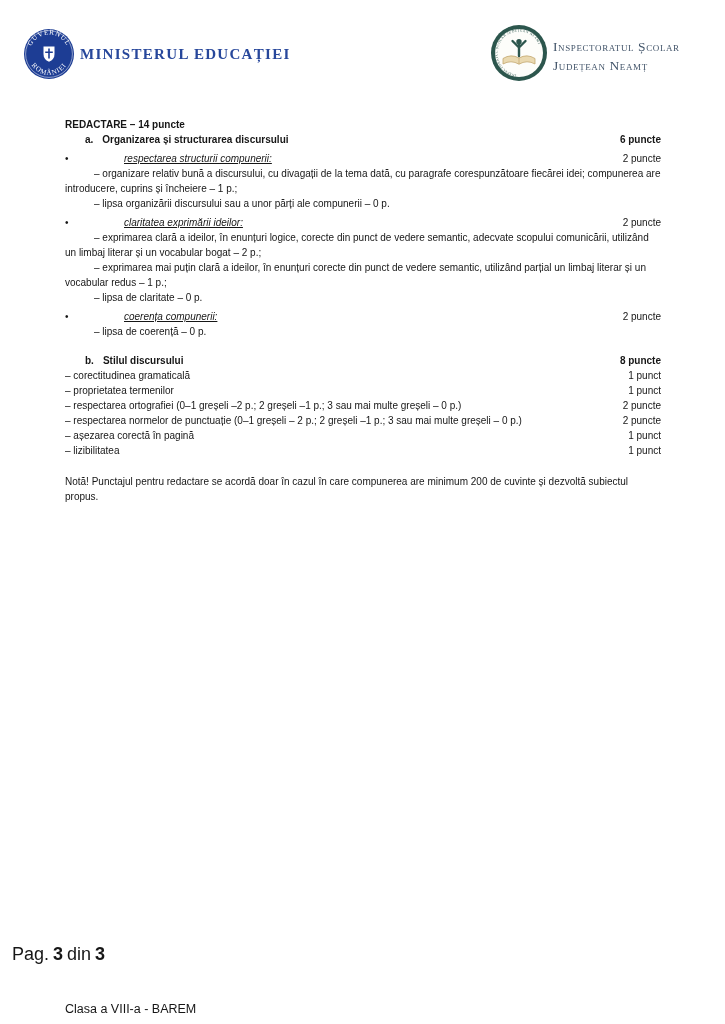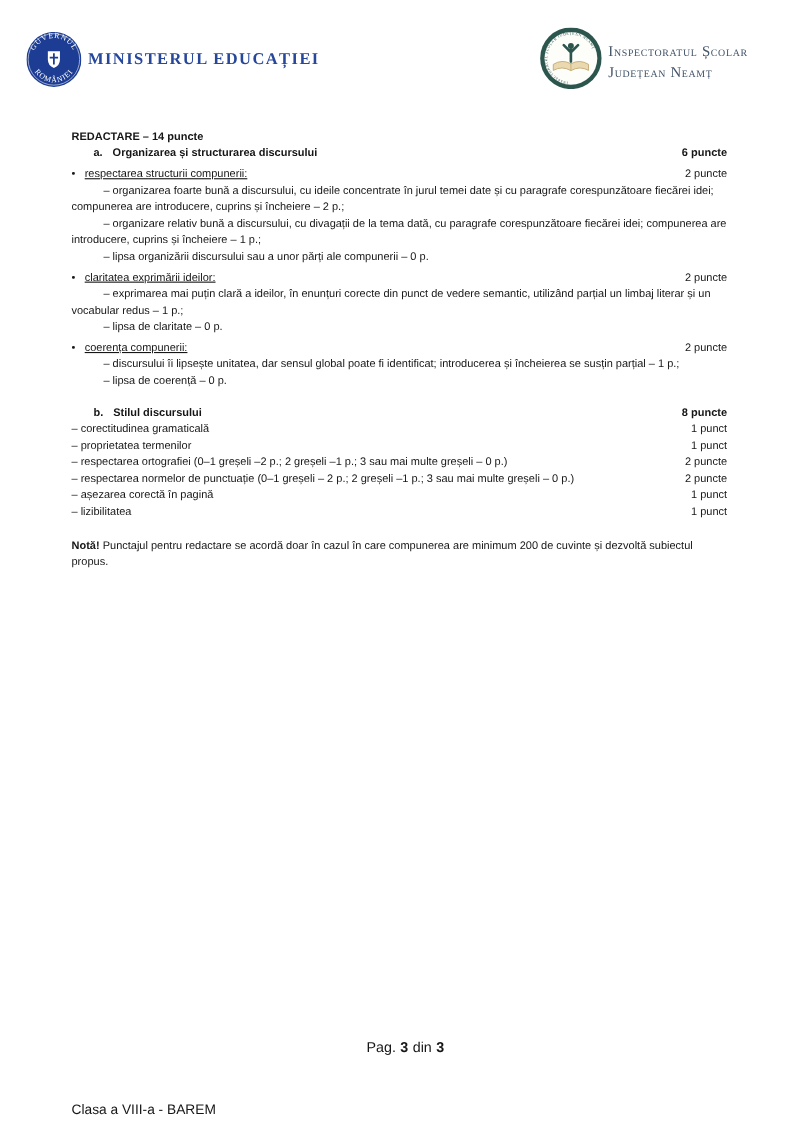--- a/index.html
+++ b/index.html
@@ -36,31 +36,31 @@
     font-size:10px; line-height:15px;
   }
   .doc-title { font-weight:bold; }
   .sec-head { display:flex; justify-content:space-between; font-weight:bold; }
   .sec-head .prefix { margin-left:20px; margin-right:9px; }
   .sec-head .left { display:flex; }
   .sec-b { margin-top:14px; }
   .crit { margin-top:4px; }
   .crit-head { display:flex; justify-content:space-between; }
   .crit-head .bullet { display:inline-block; width:12px; }
-  .crit-label { text-decoration:underline; }
+  .crit-label { font-style:italic; text-decoration:underline;margin-left:47px; }
   .dash-item { text-indent:29px; }
   .b-row { position:relative; }
   .b-row .pts { position:absolute; right:0; bottom:0; white-space:nowrap; }
   .note { margin-top:16px; }
-  .note .note-label { font-weight:bold;margin-top:18px; }
+  .note .note-label { font-weight:normal;margin-top:18px; }
 
   
   .page-num {
     position:absolute; left:12px; right:0; top:944px;
-    text-align:center; font-size:13px;
+    font-size:18px;
   }
   .page-num span { margin-right:4px; }
   .page-num span:last-child { margin-right:0; }
   .page-num .num { font-weight:bold; }
   .doc-label {
     position:absolute; left:65px; top:961px; font-size:12.5px;margin-top:41px;
   }
 </style>
 </head>
 <body>
@@ -122,40 +122,39 @@
         <span>Organizarea și structurarea discursului</span>
       </span>
       <span class="pts">6 puncte</span>
     </div>
 
     <div class="crit">
       <div class="crit-head">
         <span><span class="bullet">•</span><span class="crit-label">respectarea structurii compunerii:</span></span>
         <span class="pts">2 puncte</span>
       </div>
-      <p class="dash-item">– organizarea foarte bună a discursului, cu ideile concentrate în jurul temei date și cu paragrafe corespunzătoare fiecărei idei; compunerea are introducere, cuprins și încheiere – 2 p.;</p>
       <p class="dash-item">– organizare relativ bună a discursului, cu divagații de la tema dată, cu paragrafe corespunzătoare fiecărei idei; compunerea are introducere, cuprins și încheiere – 1 p.;</p>
       <p class="dash-item">– lipsa organizării discursului sau a unor părți ale compunerii – 0 p.</p>
     </div>
 
     <div class="crit">
       <div class="crit-head">
         <span><span class="bullet">•</span><span class="crit-label">claritatea exprimării ideilor:</span></span>
         <span class="pts">2 puncte</span>
       </div>
+      <p class="dash-item">– exprimarea clară a ideilor, în enunțuri logice, corecte din punct de vedere semantic, adecvate scopului comunicării, utilizând un limbaj literar și un vocabular bogat – 2 p.;</p>
       <p class="dash-item">– exprimarea mai puțin clară a ideilor, în enunțuri corecte din punct de vedere semantic, utilizând parțial un limbaj literar și un vocabular redus – 1 p.;</p>
       <p class="dash-item">– lipsa de claritate – 0 p.</p>
     </div>
 
     <div class="crit">
       <div class="crit-head">
         <span><span class="bullet">•</span><span class="crit-label">coerența compunerii:</span></span>
         <span class="pts">2 puncte</span>
       </div>
-      <p class="dash-item">– discursului îi lipsește unitatea, dar sensul global poate fi identificat; introducerea și încheierea se susțin parțial – 1 p.;</p>
       <p class="dash-item">– lipsa de coerență – 0 p.</p>
     </div>
 
     <div class="sec-b">
       <div class="sec-head">
         <span class="left">
           <span class="prefix">b.</span>
           <span>Stilul discursului</span>
         </span>
         <span class="pts">8 puncte</span>

